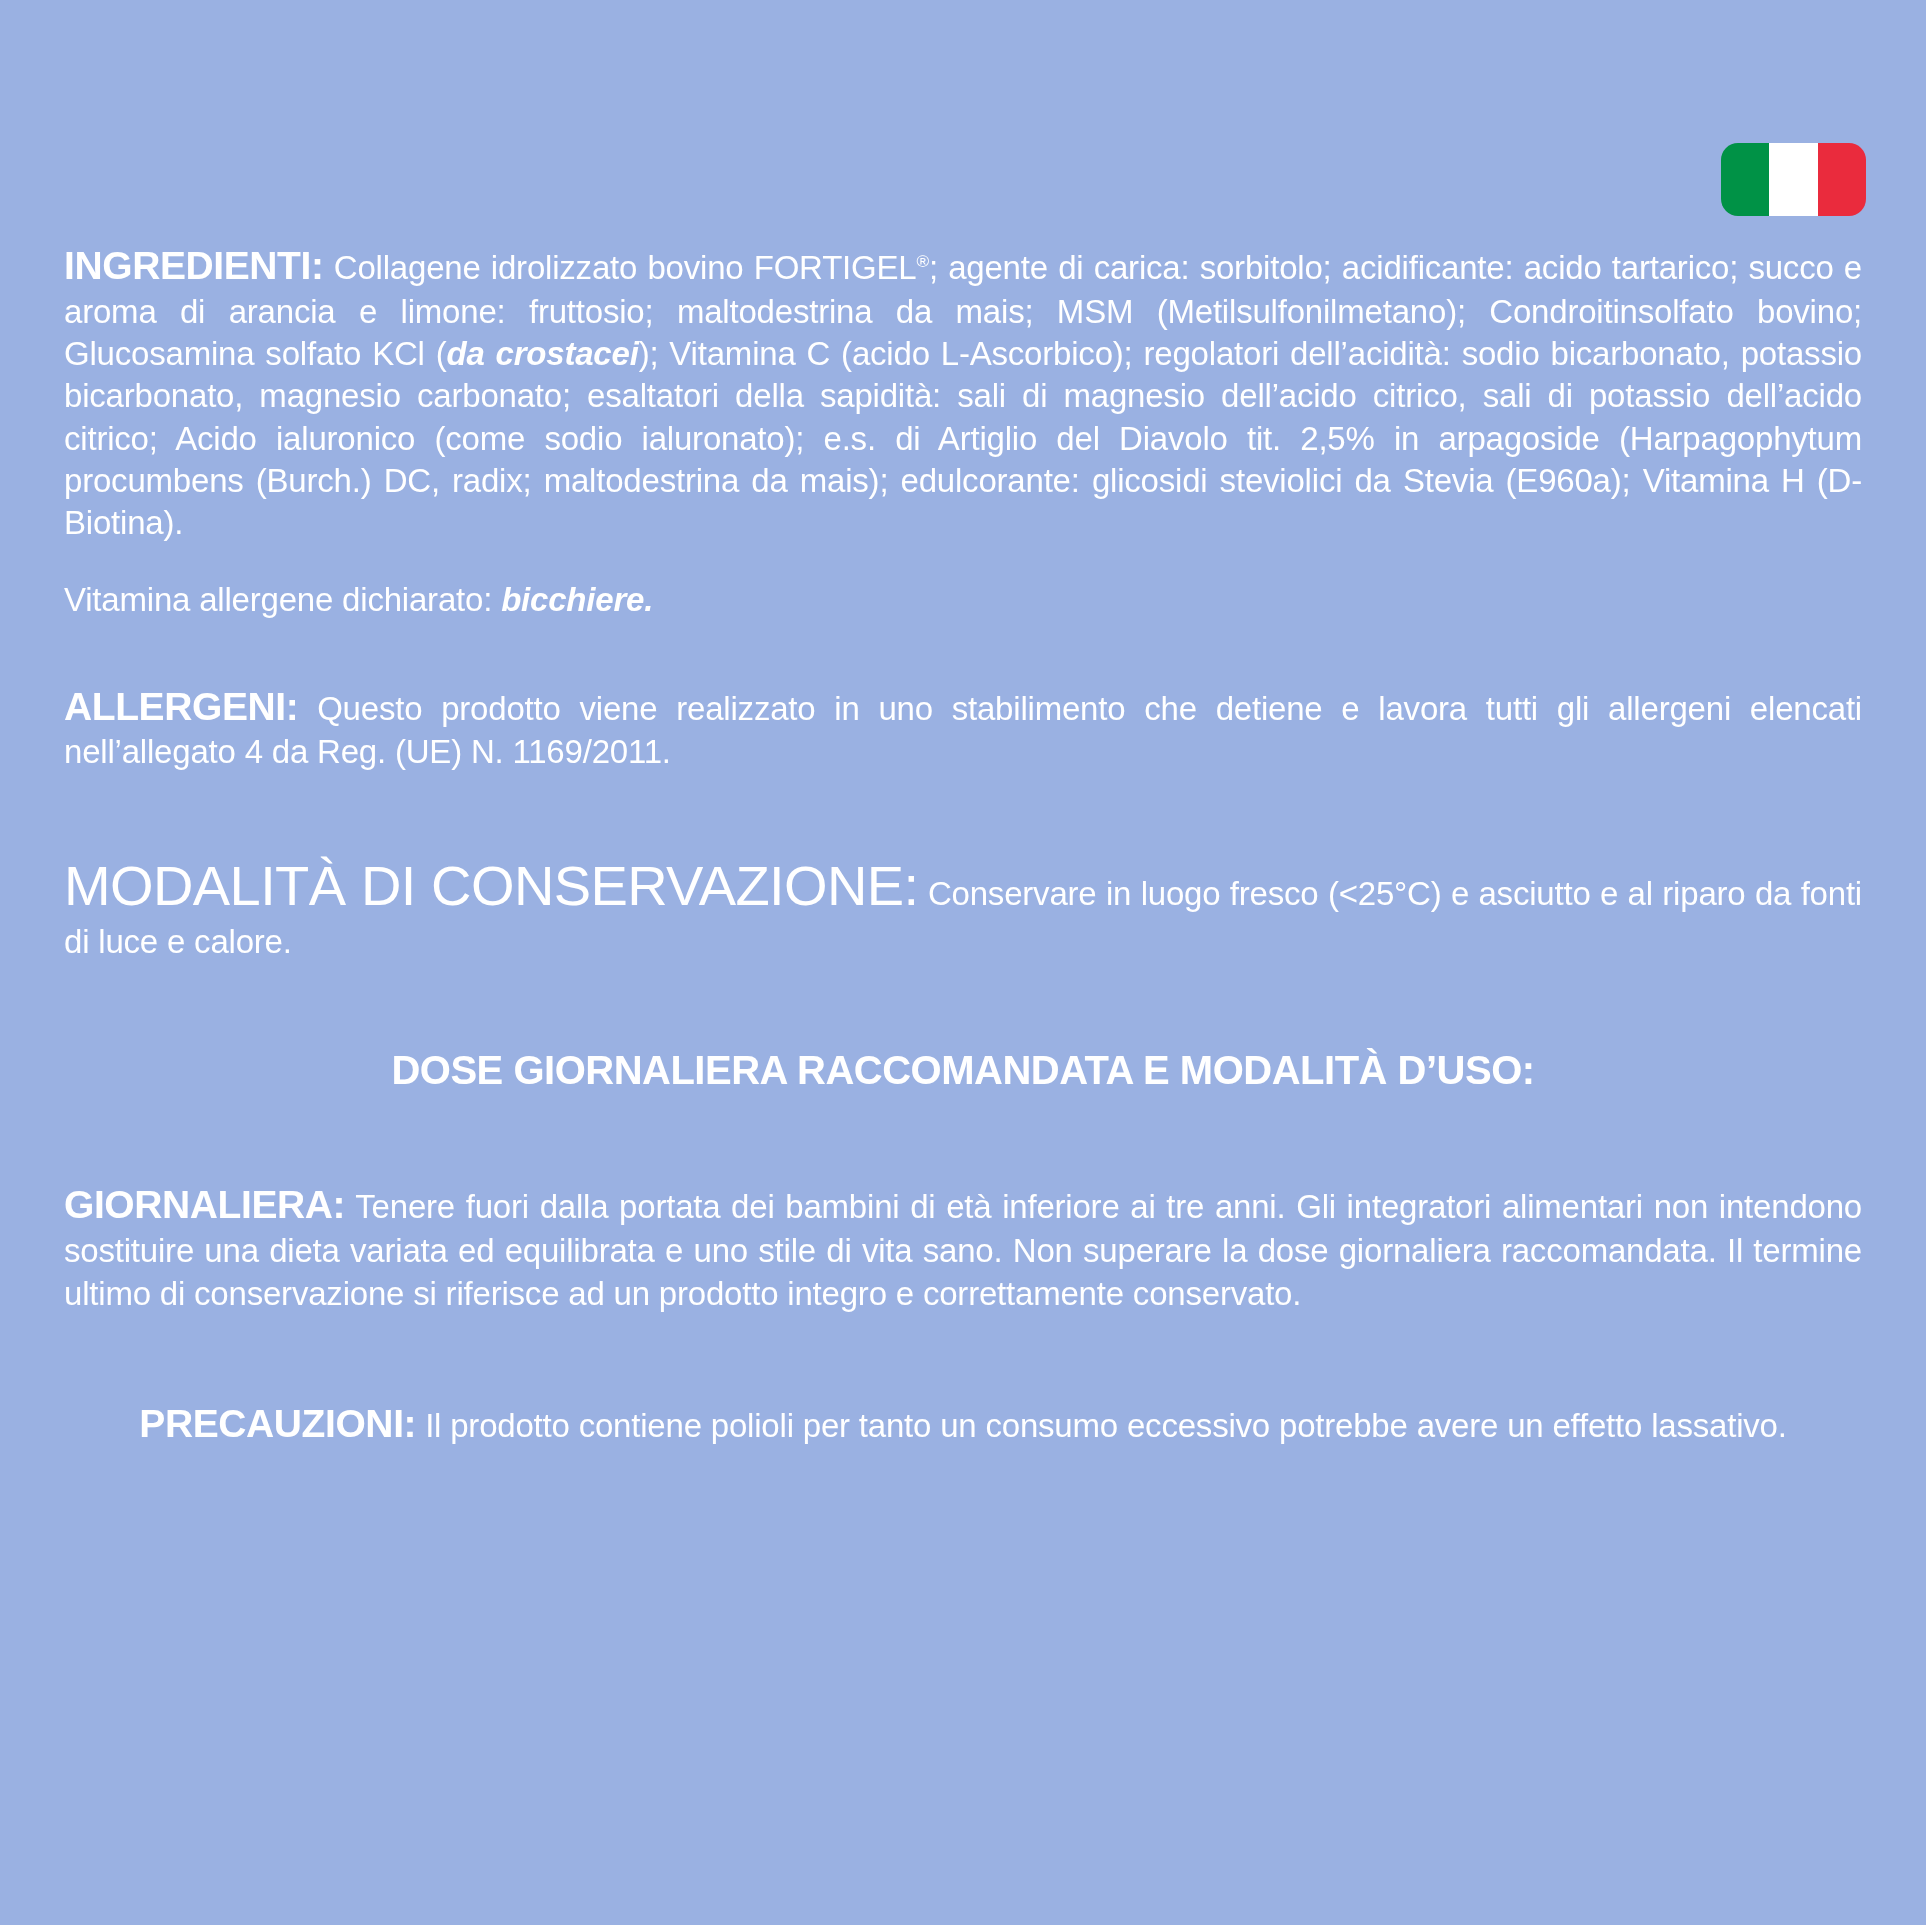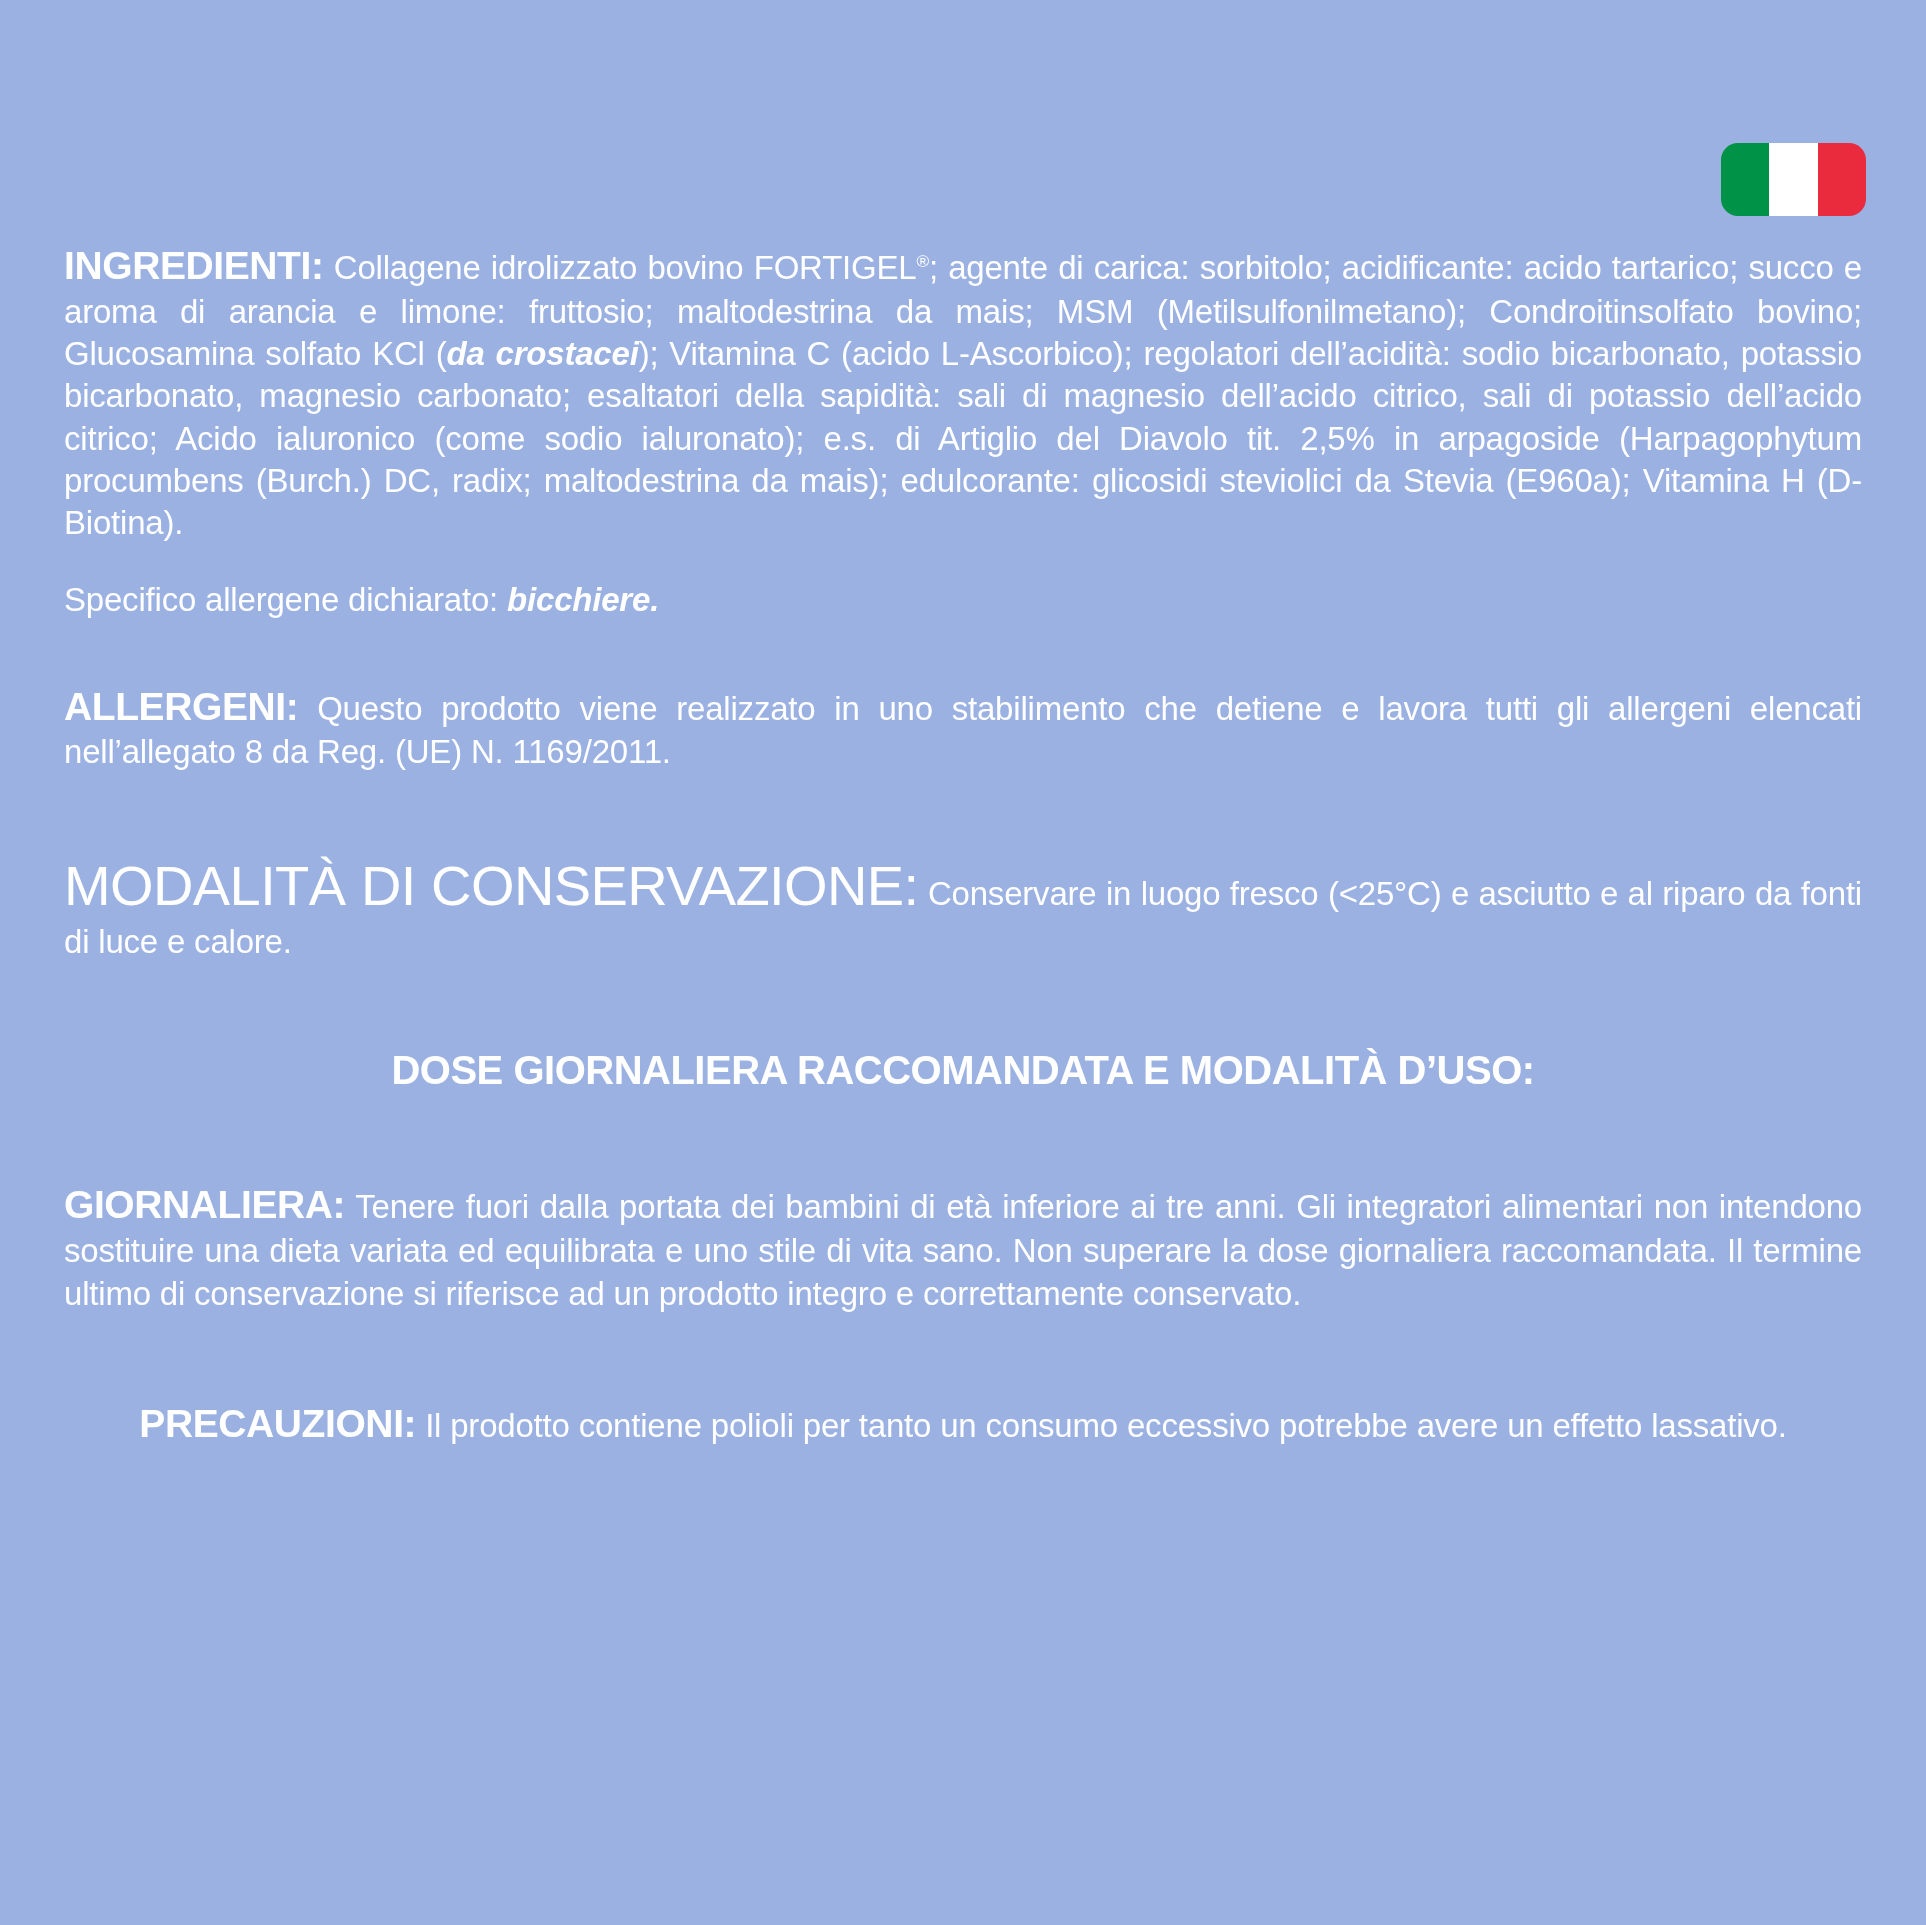--- a/index.html
+++ b/index.html
@@ -125,29 +125,29 @@
     <div class="block body-text">
       <p>
         <span class="run-in">INGREDIENTI:</span><span> Collagene idrolizzato bovino FORTIGEL</span><sup class="reg">®</sup><span>; agente di carica: sorbitolo; acidificante: acido tartarico; succo e aroma di arancia e limone: fruttosio; maltodestrina da mais; MSM (Metilsulfonilmetano); Condroitinsolfato bovino; Glucosamina solfato KCl (</span><span class="bold-italic">da crostacei</span><span>); Vitamina C (acido L-Ascorbico); regolatori dell’acidità: sodio bicarbonato, potassio bicarbonato, magnesio carbonato; esaltatori della sapidità: sali di magnesio dell’acido citrico, sali di potassio dell’acido citrico; Acido ialuronico (come sodio ialuronato); e.s. di Artiglio del Diavolo tit. 2,5% in arpagoside (Harpagophytum procumbens (Burch.) DC, radix; maltodestrina da mais); edulcorante: glicosidi steviolici da Stevia (E960a); Vitamina H (D-Biotina).</span>
       </p>
     </div>
 
     <div class="gap-sm"></div>
 
     <div class="block body-text" style="text-align:left">
       <p>
-        <span>Specifico allergene dichiarato: </span><span class="bold-italic">bicchiere.</span>
+        <span>Vitamina allergene dichiarato: </span><span class="bold-italic">bicchiere.</span>
       </p>
     </div>
 
     <div class="gap-md"></div>
 
     <div class="block body-text">
       <p>
-        <span class="run-in">ALLERGENI:</span><span> Questo prodotto viene realizzato in uno stabilimento che detiene e lavora tutti gli allergeni elencati nell’allegato 8 da Reg. (UE) N. 1169/2011.</span>
+        <span class="run-in">ALLERGENI:</span><span> Questo prodotto viene realizzato in uno stabilimento che detiene e lavora tutti gli allergeni elencati nell’allegato 4 da Reg. (UE) N. 1169/2011.</span>
       </p>
     </div>
 
     <div class="gap-lg"></div>
 
     <div class="block body-text">
       <p>
         <span class="run-in-lg">MODALITÀ DI CONSERVAZIONE:</span><span> Conservare in luogo fresco (&lt;25°C) e asciutto e al riparo da fonti di luce e calore.</span>
       </p>
     </div>

